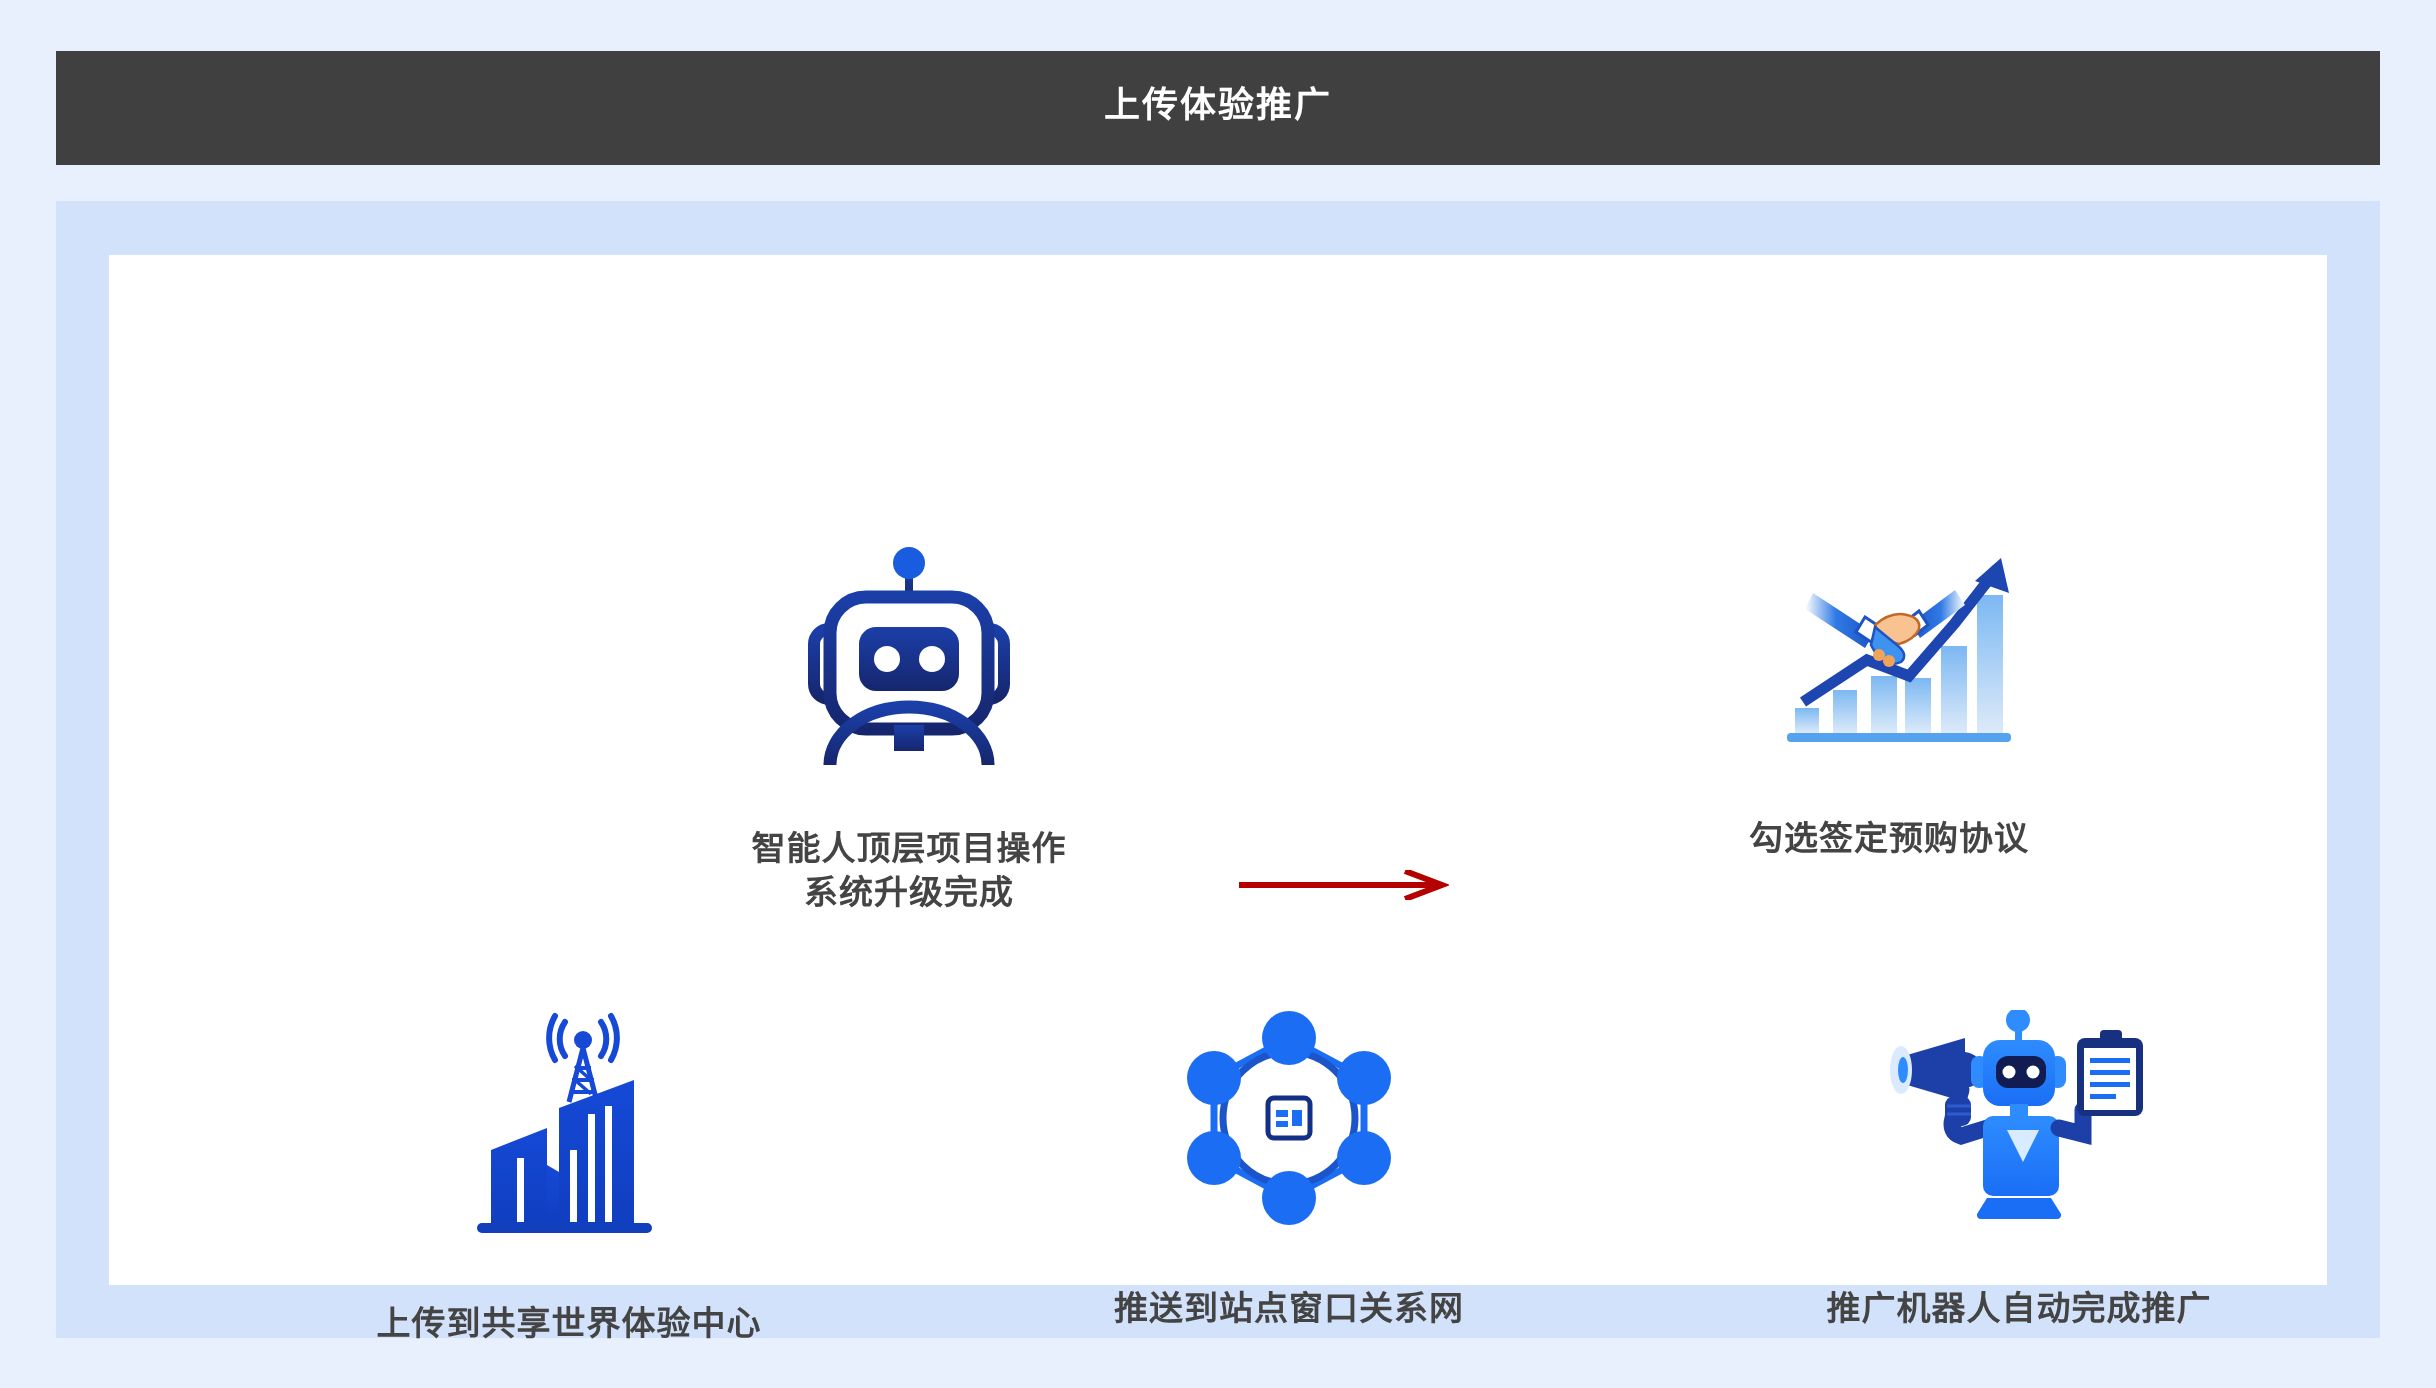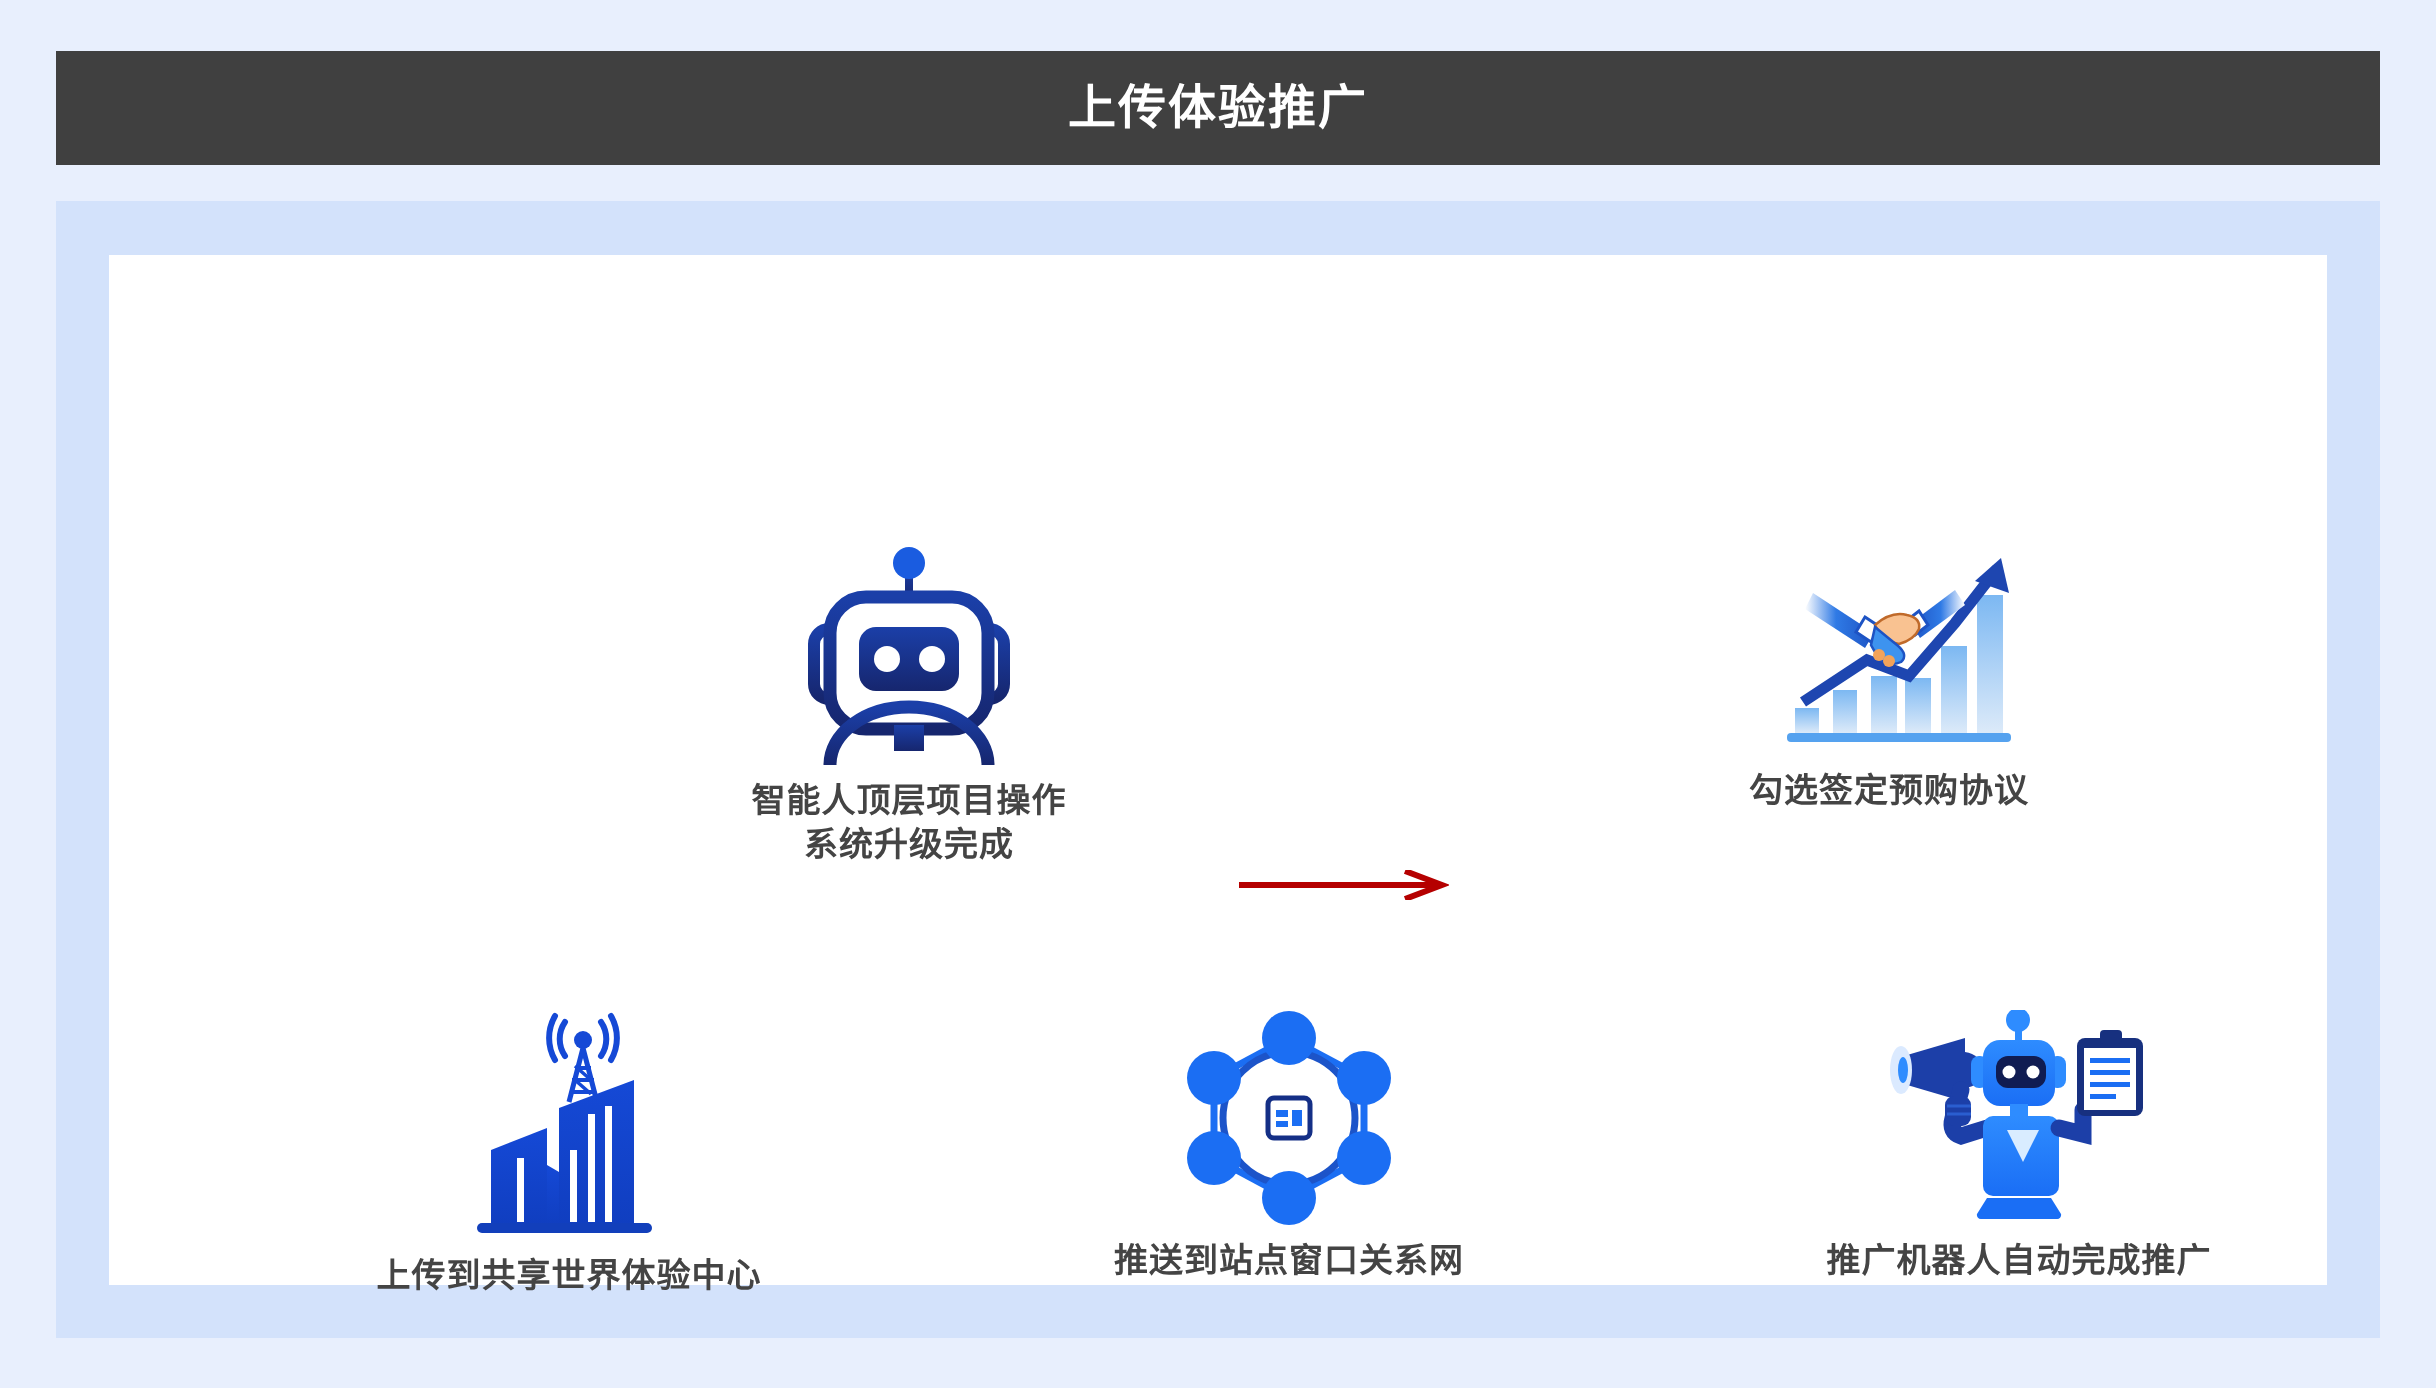--- a/index.html
+++ b/index.html
@@ -28,25 +28,26 @@
     top: 51px;
     width: 2324px;
     height: 114px;
     background: #404040;
     display: flex;
     align-items: center;
     justify-content: center;
   }
   .header-title {
     color: #ffffff;
-    font-size: 48px;
+    font-size: 36px;
     font-weight: bold;
     letter-spacing: 2px;
     line-height: 1;
     white-space: nowrap;
+    font-family: Liberation Mono, monospace;
   }
 
   
   .panel {
     position: absolute;
     left: 56px;
     top: 201px;
     width: 2324px;
     height: 1137px;
     background: #d3e2fb;
@@ -62,20 +63,21 @@
     background: #ffffff;
   }
 
   
   .node {
     position: absolute;
     display: flex;
     flex-direction: column;
     align-items: center;
     justify-content: flex-start;
+    gap: 48px;
   }
   .node-icon {
     display: block;
   }
   .node-label {
     margin-top: 10px;
     color: #444444;
     font-size: 34px;
     font-weight: bold;
     line-height: 1.28;

